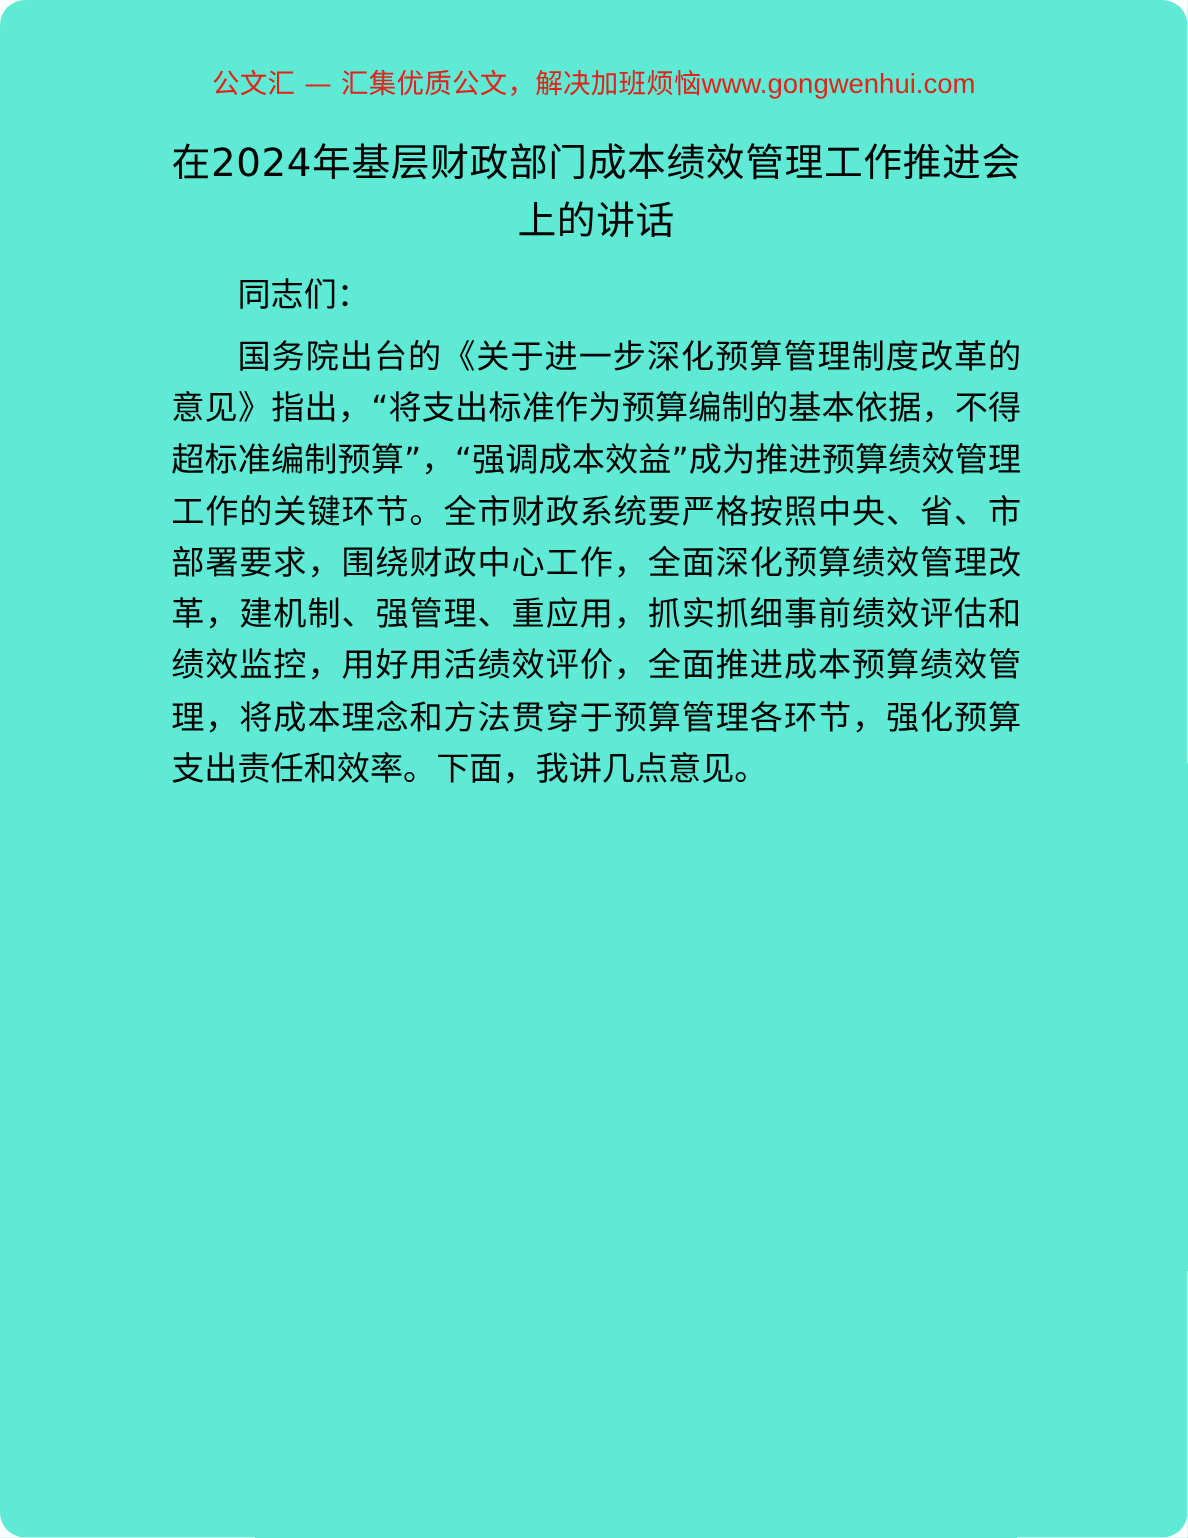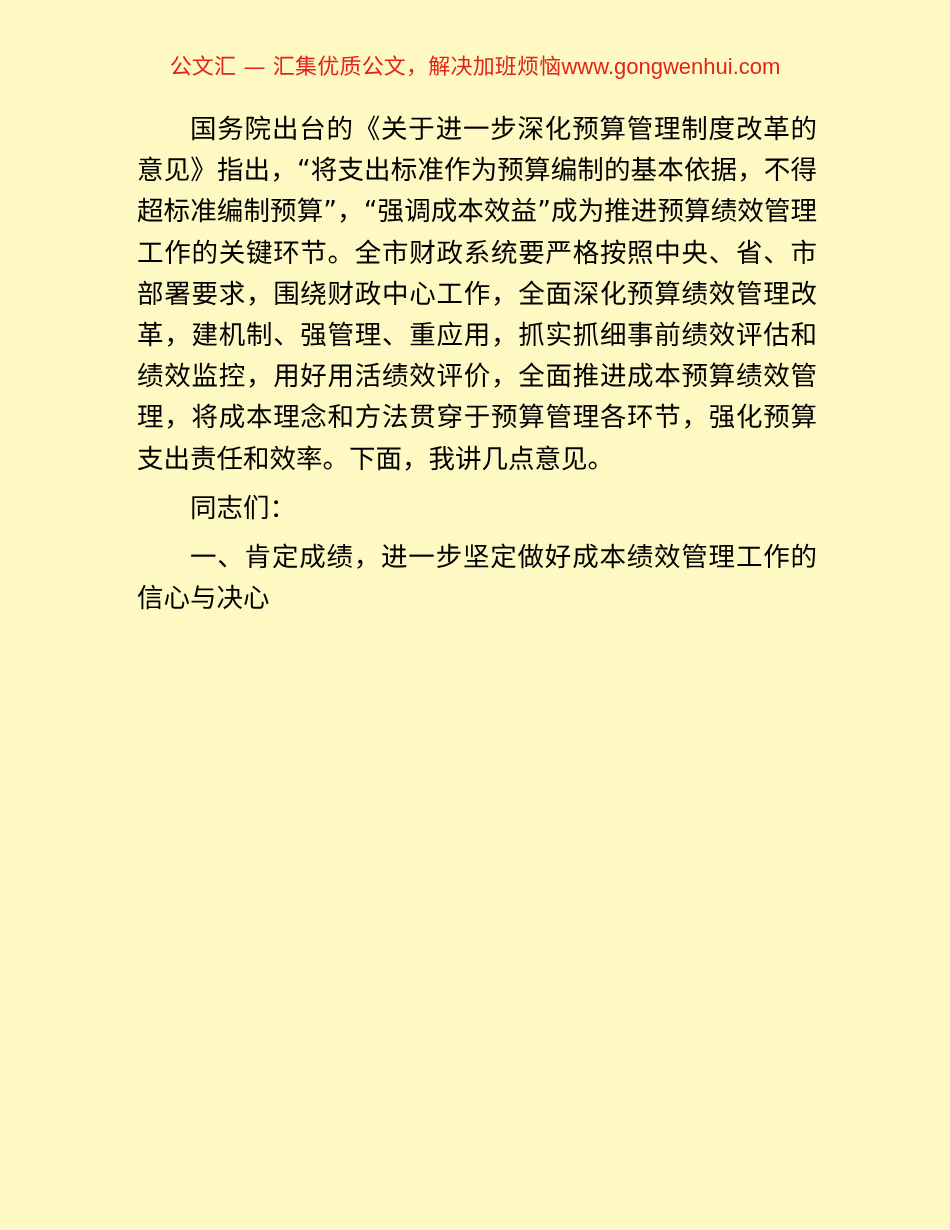--- a/index.html
+++ b/index.html
@@ -10,23 +10,24 @@
   }
   body {
     font-family: "Liberation Sans", "DejaVu Sans", sans-serif;
     color: #000000;
   }
   .page {
     position: relative;
     width: 950px;
     height: 1230px;
     margin: 0 auto;
-    background: #fef9c3;
+    background: #5eead4;
     overflow: hidden;
     box-sizing: border-box;
+    border-radius: 20px;
   }
 
   
   .site-banner {
     position: absolute;
     top: 52px;
     left: 0;
     width: 950px;
     text-align: center;
     color: #e2231a;
@@ -86,23 +87,23 @@
 <body>
 
 <div class="page">
 
   <div class="site-banner" style="color: rgb(226, 35, 26);">
     <span class="cn">公文汇 — 汇集优质公文，解决加班烦恼</span><span class="url">www.gongwenhui.com</span>
   </div>
 
   <div class="doc">
 
+    <h1 class="doc-title">在2024年基层财政部门成本绩效管理工作推进会上的讲话</h1>
+
+    <p class="para salutation">同志们：</p>
 
     <p class="para">国务院出台的《关于进一步深化预算管理制度改革的意见》指出，“将支出标准作为预算编制的基本依据，不得超标准编制预算”，“强调成本效益”成为推进预算绩效管理工作的关键环节。全市财政系统要严格按照中央、省、市部署要求，围绕财政中心工作，全面深化预算绩效管理改革，建机制、强管理、重应用，抓实抓细事前绩效评估和绩效监控，用好用活绩效评价，全面推进成本预算绩效管理，将成本理念和方法贯穿于预算管理各环节，强化预算支出责任和效率。下面，我讲几点意见。</p>
 
-    <p class="para salutation">同志们：</p>
-
-    <p class="para heading">一、肯定成绩，进一步坚定做好成本绩效管理工作的信心与决心</p>
 
 
   </div>
 
 </div>
 
 </body></html>

